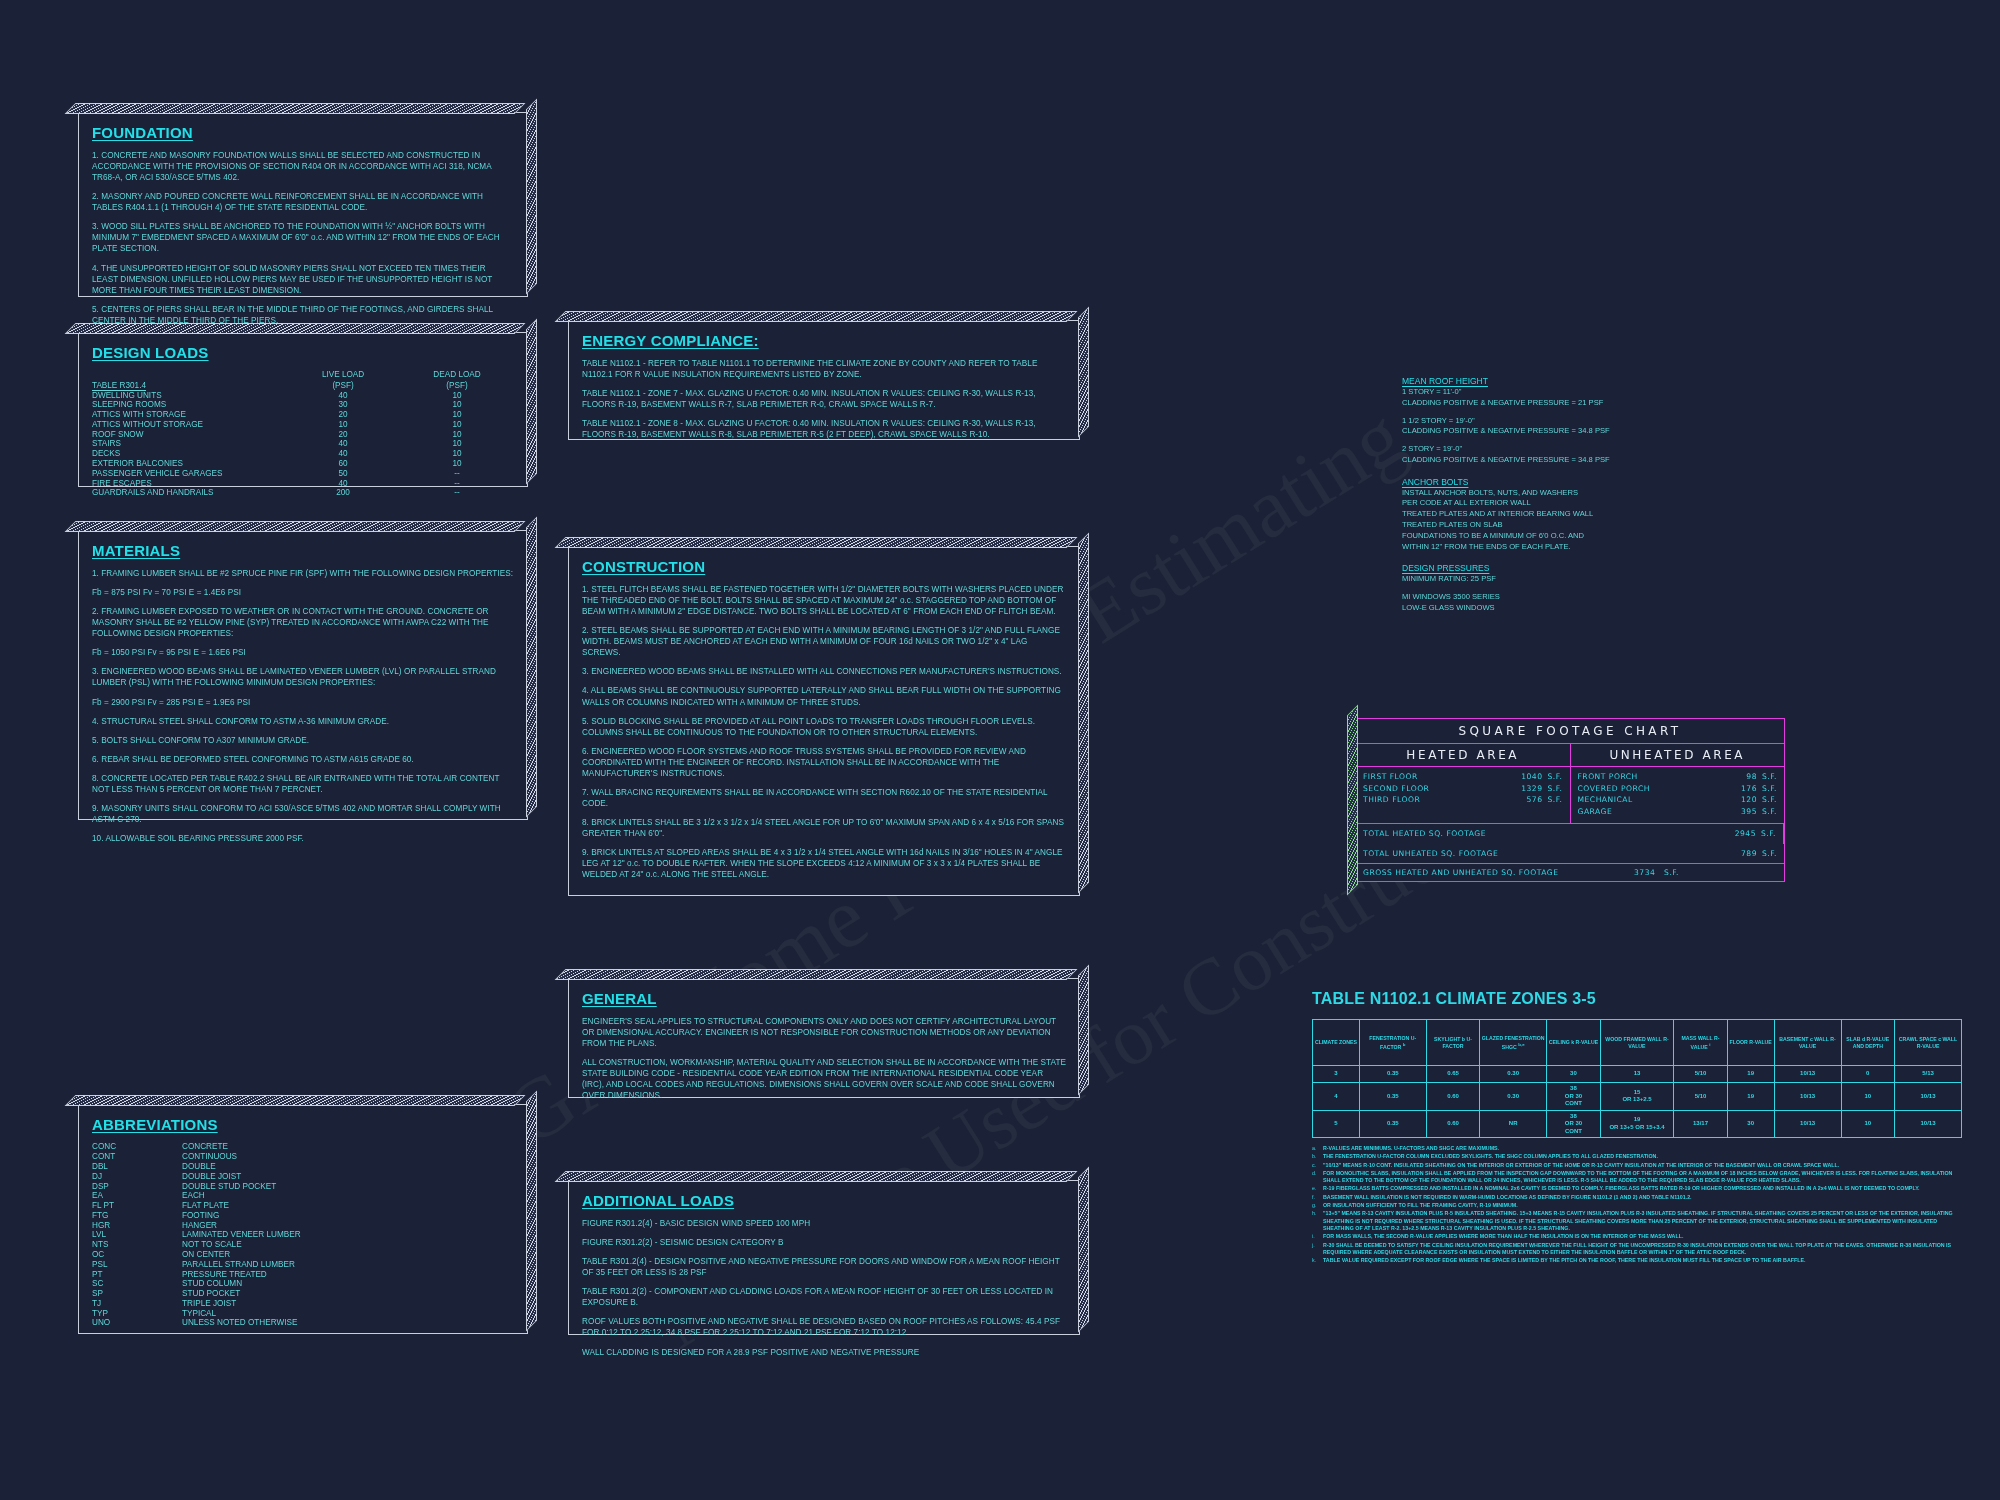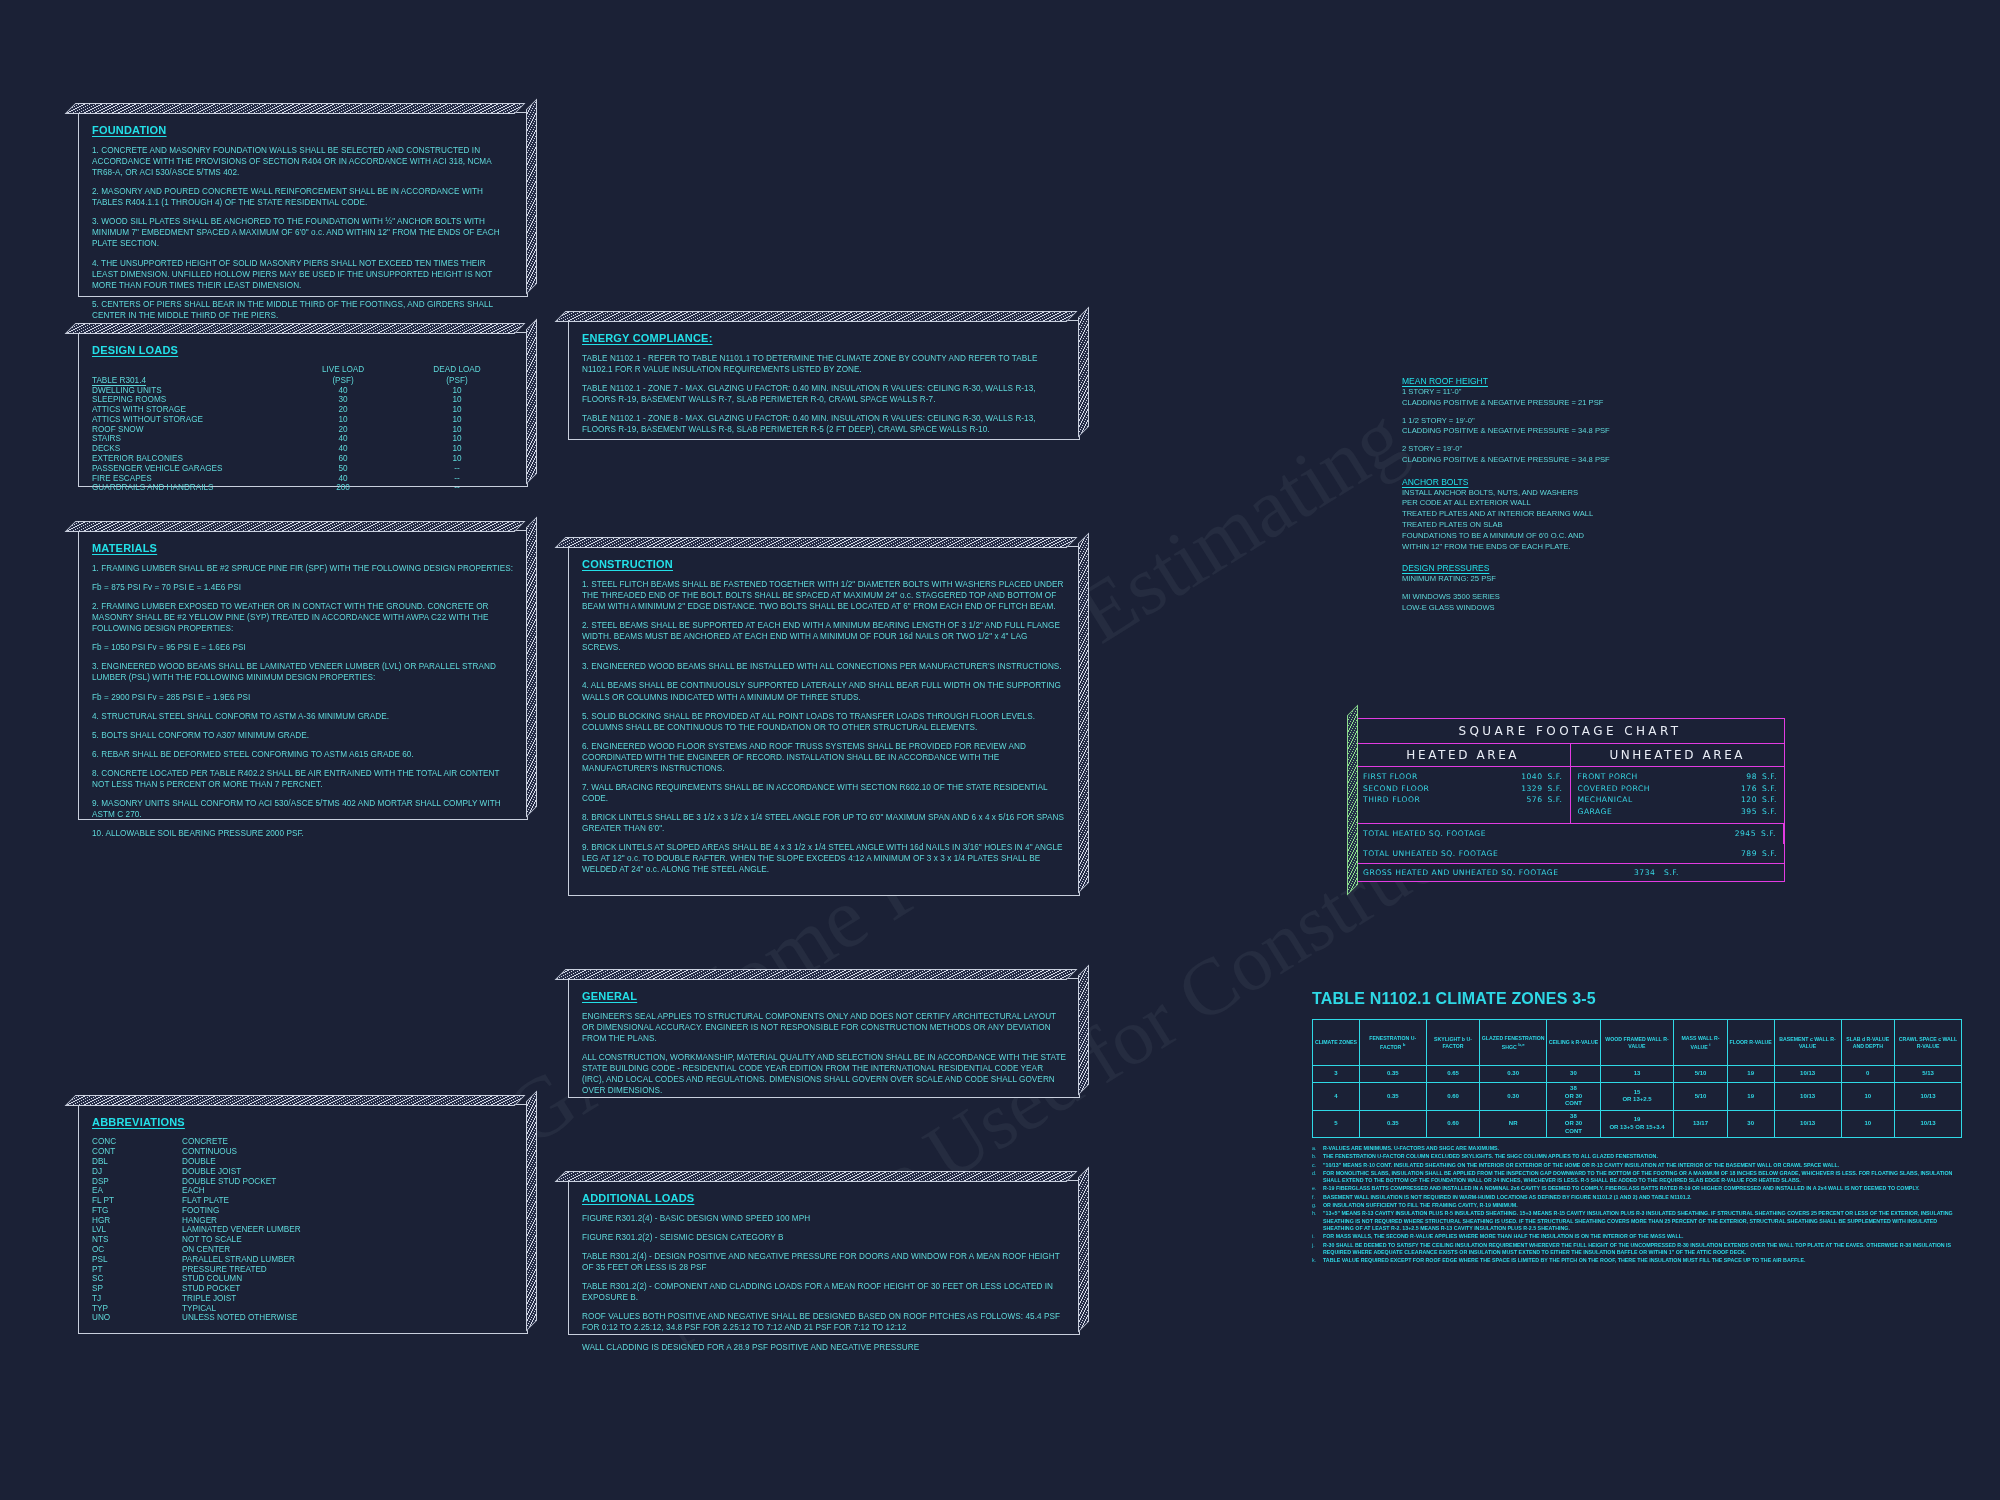--- a/index.html
+++ b/index.html
@@ -48,21 +48,21 @@
   }
   
   .panel::after {
     right:-10px; top:-9px; width:9px; height:100%;
     transform:skewY(-45deg);
   }
   .panel-inner { position:relative; padding:11px 13px; }
 
   h3.sec {
     margin:0 0 9px 0;
-    font-size:11px;
+    font-size:15px;
     font-weight:bold;
     letter-spacing:.2px;
     color:#23e0e8;
     text-decoration:underline;
     text-underline-offset:2px;
   }
   p.note {
     margin:0 0 8px 0;
     font-size:8.2px;
     line-height:1.35;

